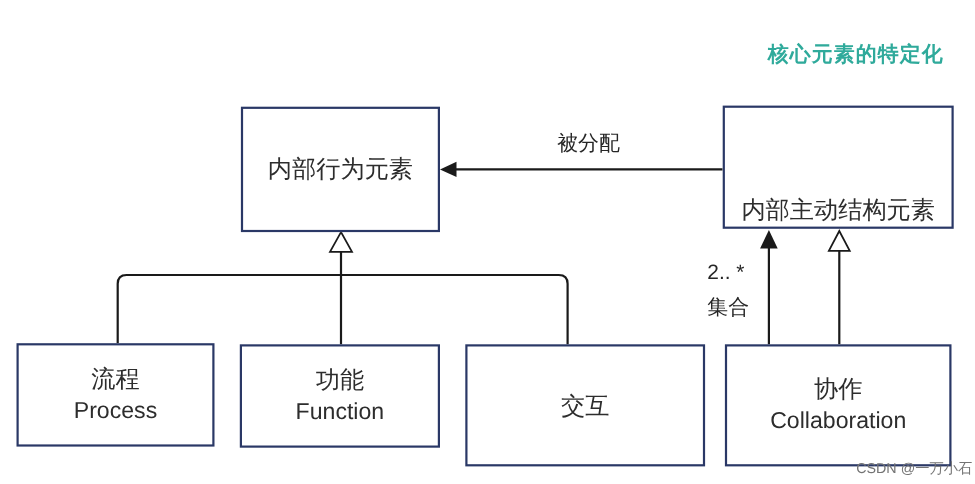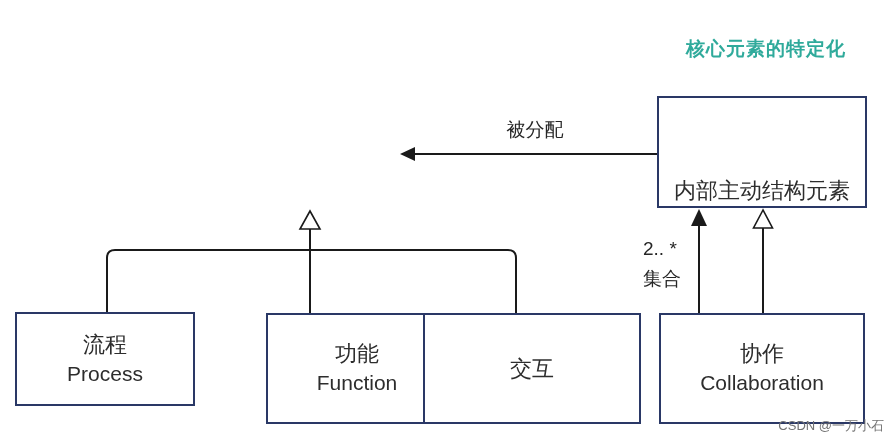--- a/index.html
+++ b/index.html
@@ -11,21 +11,21 @@
   .stage {
     position: relative;
     width: 886px;
     height: 440px;
     background: #ffffff;
     overflow: hidden;
   }
   .diagram-title {
     position: absolute;
     top: 36px;
-    right: 40px;
+    right: 28px;
     font-size: 19px;
     font-weight: bold;
     color: #2FAA9B;
     letter-spacing: 1px;
     z-index: 3;
   }
   svg.connectors {
     position: absolute;
     left: 0; top: 0;
     width: 886px;
@@ -44,21 +44,21 @@
     text-align: center;
     color: #2d2d2d;
     z-index: 2;
     line-height: 1.35;
   }
   .node .zh { font-size: 22px; }
   .node .en { font-size: 21px; }
   .node-behavior        { left: 219px; top: 97px;  width: 181px; height: 114px; font-size: 22px; }
   .node-active          { left: 657px; top: 96px;  width: 210px; height: 112px; font-size: 22px; justify-content: flex-end; }
   .node-process         { left: 15px;  top: 312px; width: 180px; height: 94px; }
-  .node-function        { left: 218px; top: 313px; width: 182px; height: 111px; margin-left: 48px; }
+  .node-function        { left: 218px; top: 313px; width: 182px; height: 94px; }
   .node-interaction     { left: 423px; top: 313px; width: 218px; height: 111px; }
   .node-collaboration   { left: 659px; top: 313px; width: 206px; height: 111px; }
   .edge-label {
     position: absolute;
     color: #262626;
     font-size: 19px;
     z-index: 3;
     white-space: nowrap;
   }
   .lbl-assignment  { left: 480px; top: 117px; width: 110px; text-align: center; }
@@ -91,20 +91,23 @@
 
     <path d="M107,314 L107,258 Q107,250 115,250 L508,250 Q516,250 516,258 L516,314" fill="none" stroke="#1A1A1A" stroke-width="2"></path>
 
     <line x1="699" y1="225" x2="699" y2="314" stroke="#1A1A1A" stroke-width="2"></line>
     <polygon points="699,209 691,226 707,226" fill="#1A1A1A"></polygon>
 
     <line x1="763" y1="228" x2="763" y2="314" stroke="#1A1A1A" stroke-width="2"></line>
     <polygon points="763,210 753.5,228 772.5,228" fill="#ffffff" stroke="#1A1A1A" stroke-width="1.6"></polygon>
   </svg>
 
+  <div class="node node-behavior">
+    <span class="zh">内部行为元素</span>
+  </div>
 
   <div class="node node-active">
     <span class="zh">内部主动结构元素</span>
   </div>
 
   <div class="node node-process">
     <span class="zh">流程</span>
     <span class="en">Process</span>
   </div>
 

